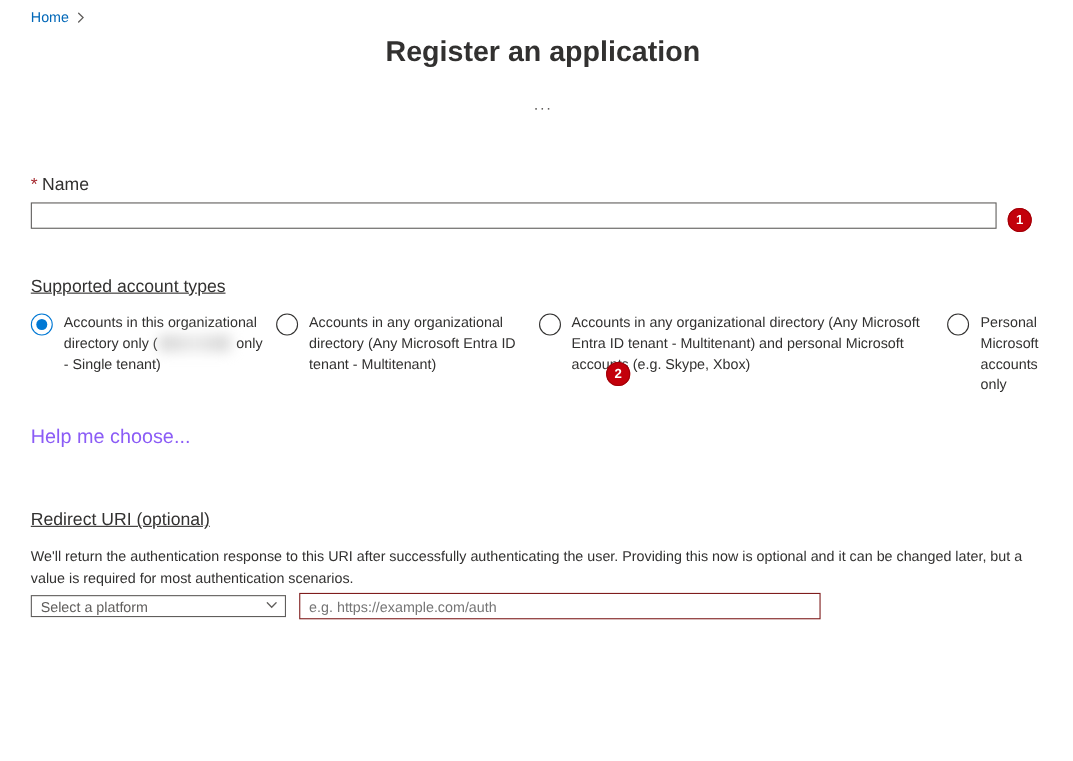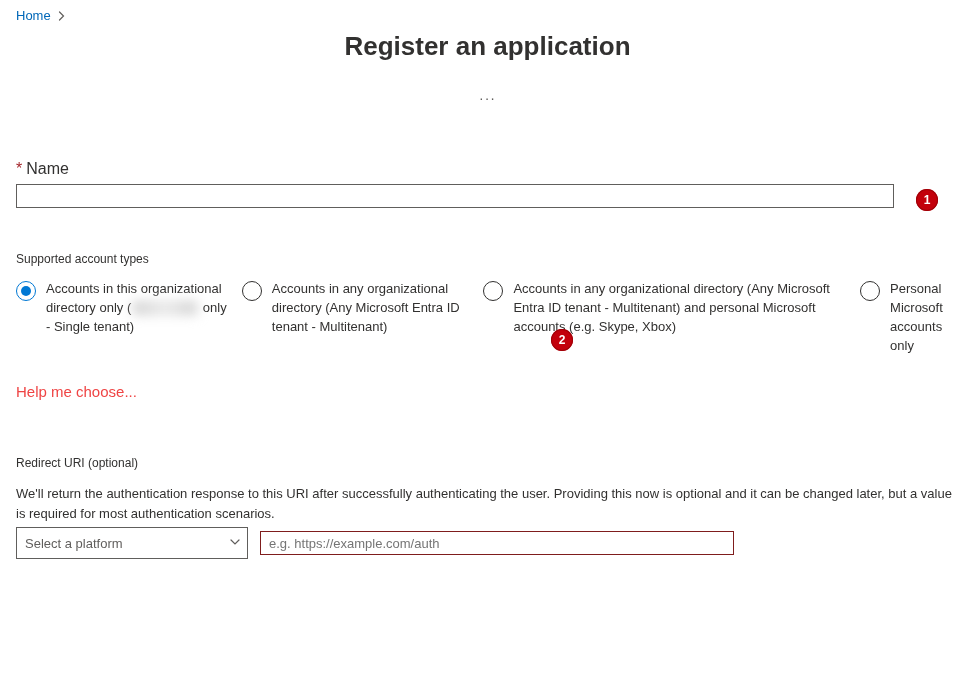--- a/index.html
+++ b/index.html
@@ -5,21 +5,21 @@
   html, body {
     margin: 0;
     padding: 0;
     font-family: "Segoe UI", -apple-system, BlinkMacSystemFont, sans-serif;
     font-size: 14px;
     color: #323130;
     background: #ffffff;
     width: 975px;
   }
   .page {
-    padding: 8px 16px 30px 16px;
+    padding: 8px 16px 30px 28px;
     position: relative;
   }
   .breadcrumb {
     display: flex;
     align-items: center;
     gap: 6px;
     font-size: 13px;
     margin-bottom: 4px;
   }
   .breadcrumb a {
@@ -77,23 +77,24 @@
     width: 878px;
     height: 24px;
     border: 1px solid #605e5c;
     padding: 0 8px;
     font-size: 14px;
     outline: none;
     box-sizing: border-box;
   }
 
   .section-heading {
-    font-size: 12px;
+    font-size: 16px;
     font-weight: 400;
     margin: 0 0 14px 0;
+    text-decoration: underline;
   }
   .sub-question {
     font-size: 13px;
     margin-bottom: 16px;
   }
 
   .radio-group { display: flex; flex-direction: row; gap: 10px; }
   .radio-row {
     display: flex;
     align-items: flex-start;
@@ -133,43 +134,43 @@
     width: 64px;
     height: 14px;
     filter: blur(6px);
     background: linear-gradient(90deg, #d0d0d0, #e8e8e8, #d0d0d0);
     border-radius: 2px;
     vertical-align: middle;
     margin: 0 2px;
   }
 
   .help-link {
-    color: #ef4444;
+    color: #8b5cf6;
     text-decoration: none;
-    font-size: 15px;
+    font-size: 18px;
     display: inline-block;
     margin-top: 28px;
     cursor: pointer;
   }
 
   .section-desc {
     font-size: 13px;
     max-width: 940px;
     line-height: 1.5;
     margin-bottom: 4px;
   }
 
   .uri-row {
     display: flex;
     gap: 12px;
     align-items: center;
   }
   .platform-select {
     width: 232px;
-    height: 32px;
+    height: 20px;
     border: 1px solid #605e5c;
     display: flex;
     align-items: center;
     justify-content: space-between;
     padding: 0 6px 0 8px;
     font-size: 13px;
     color: #605e5c;
     cursor: pointer;
     box-sizing: border-box;
   }

